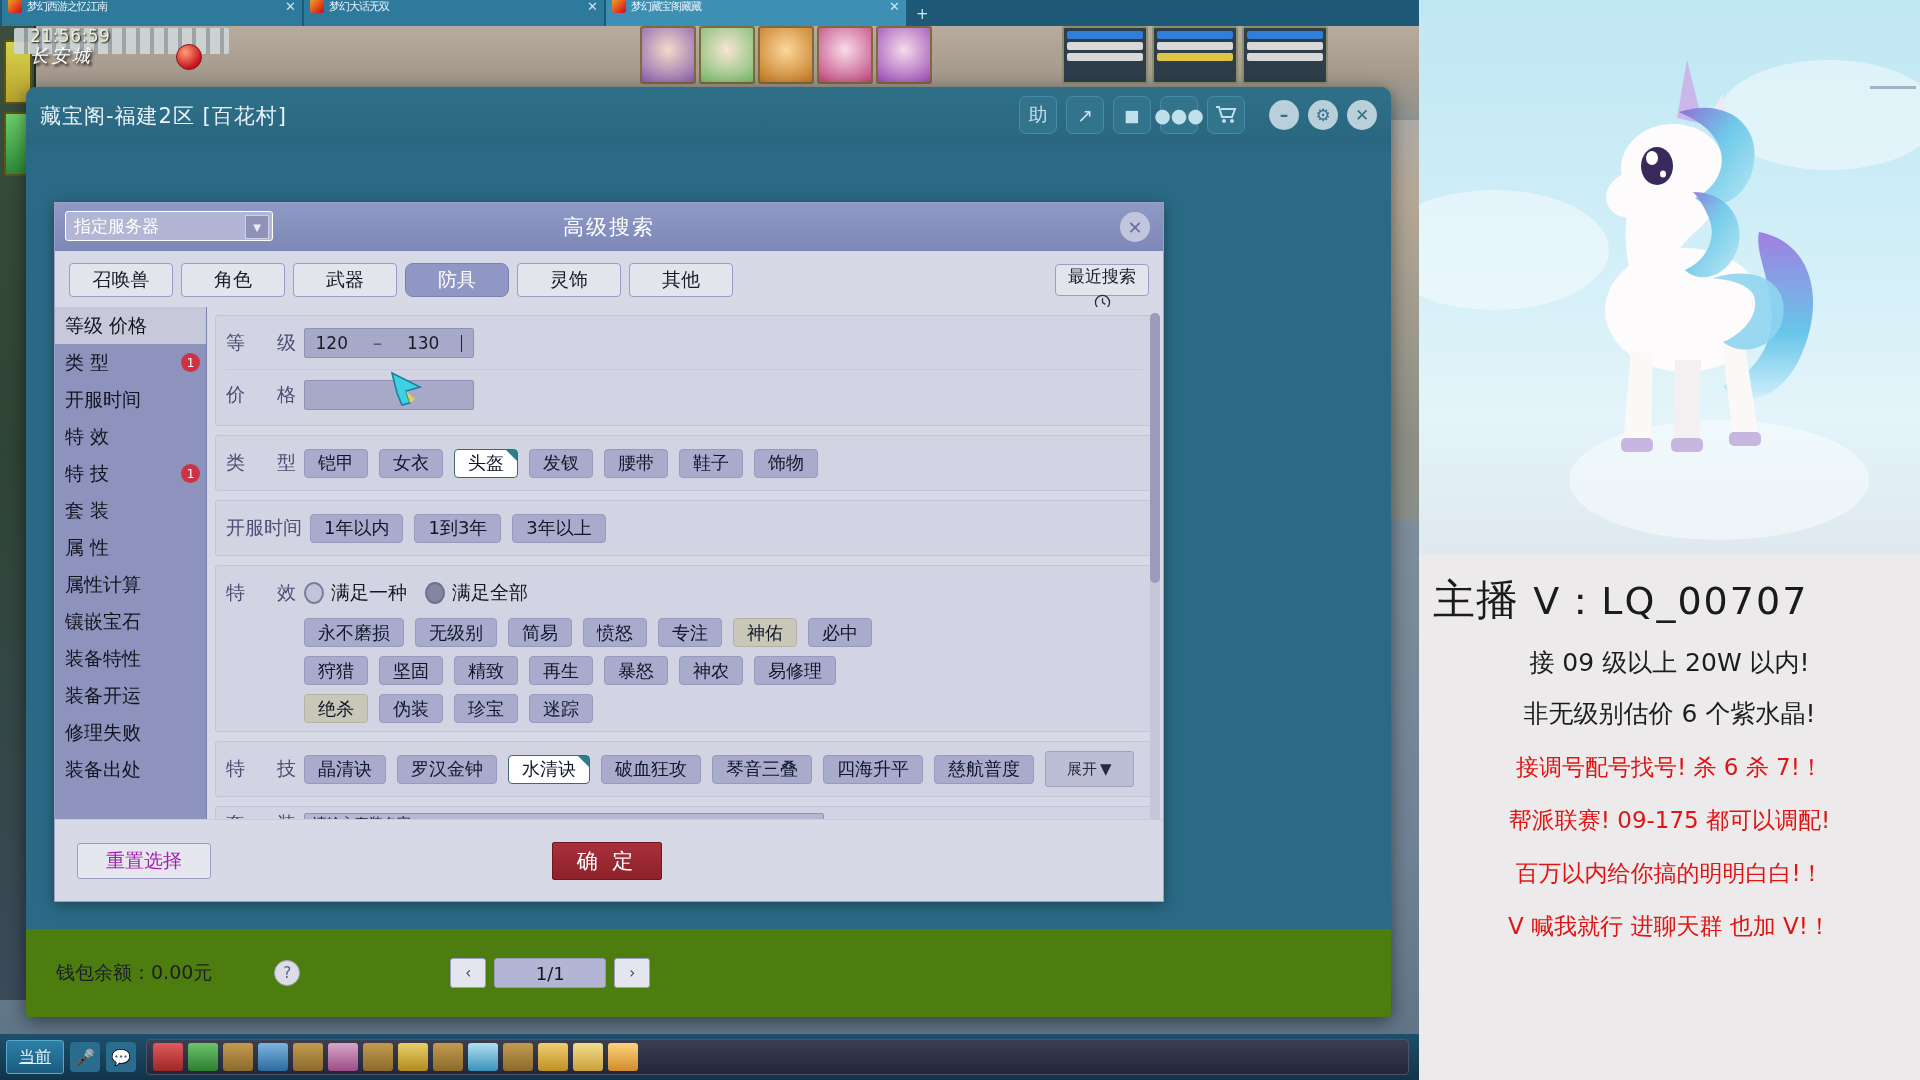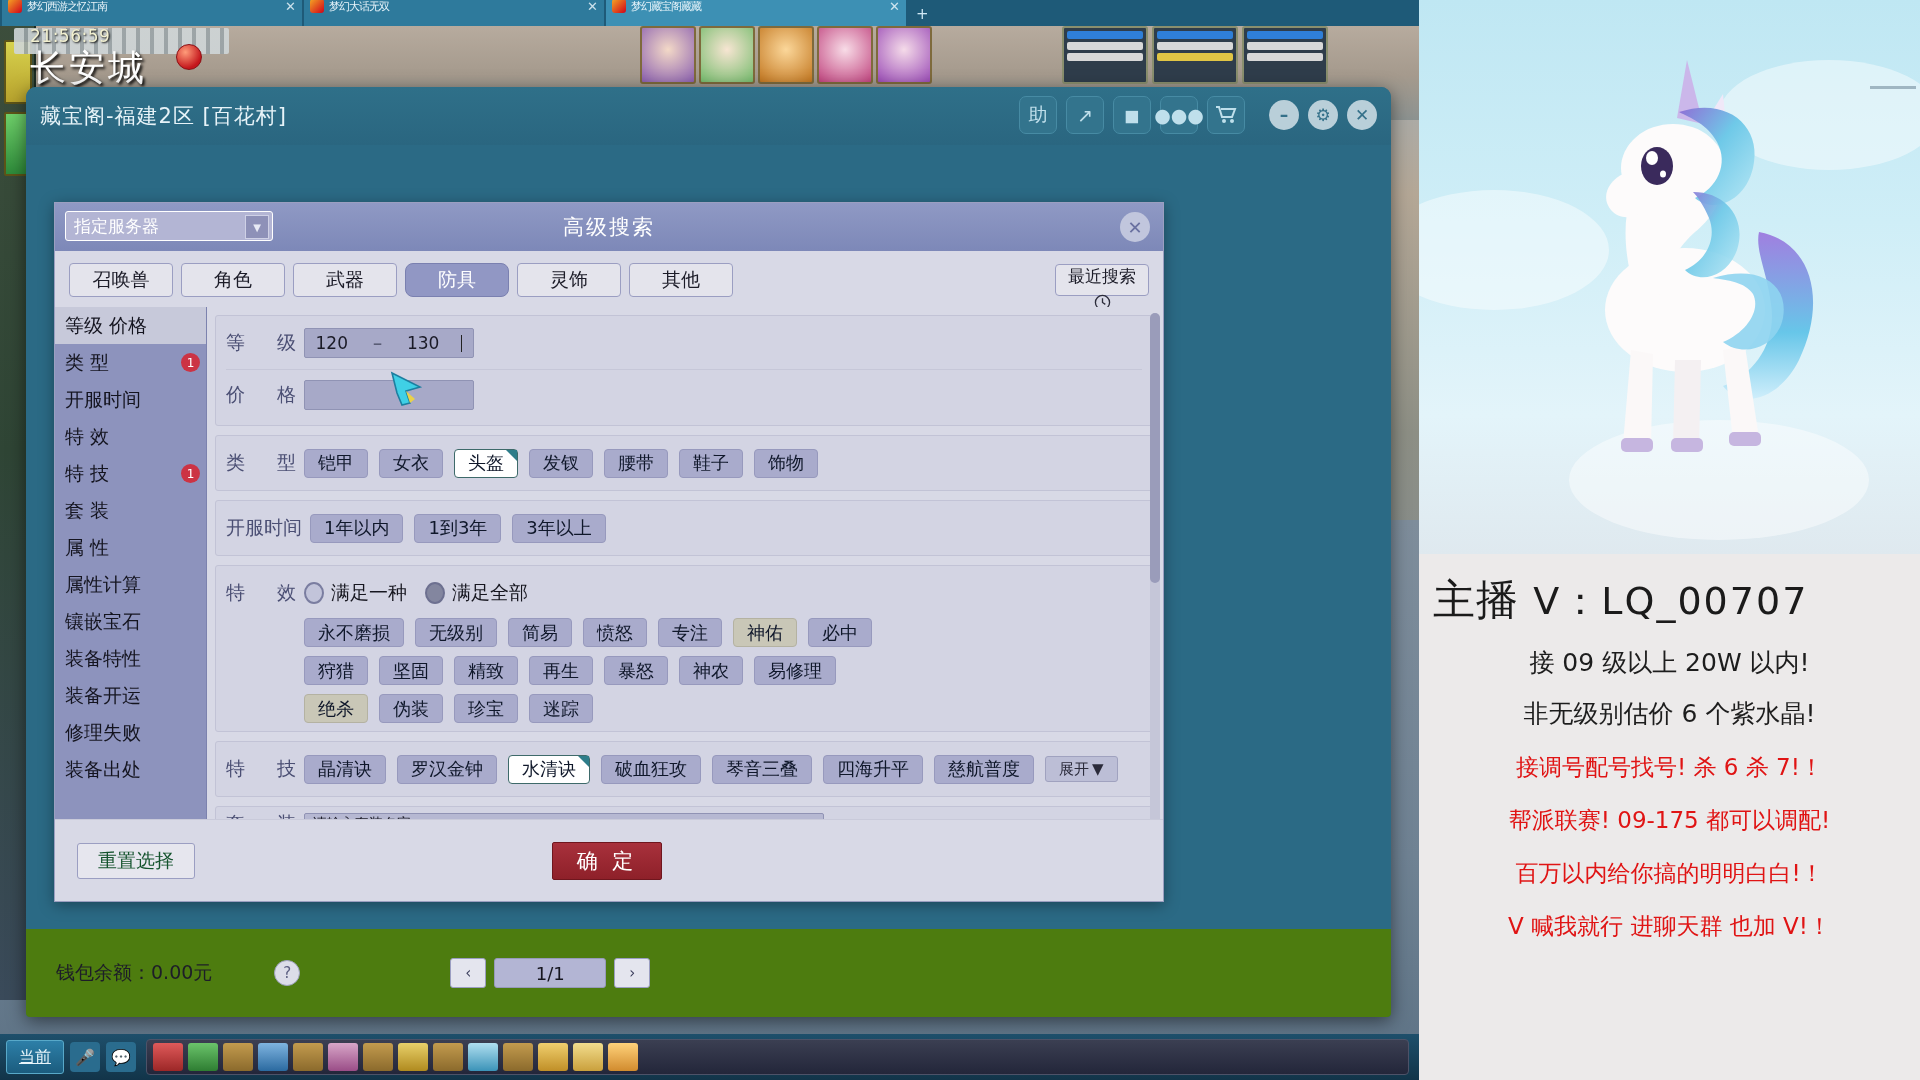--- a/index.html
+++ b/index.html
@@ -59,22 +59,22 @@
   
   .city-label {
     position:absolute; left:30px; top:26px;
     display:flex; flex-direction:column; align-items:flex-start;
   }
   .city-time {
     color:#f2f0d0; font-size:17px; text-shadow:1px 1px 2px #000;
     letter-spacing:0.5px;
   }
   .city-name {
-    color:#ffffff; font-size:36px; text-shadow:2px 2px 3px #000;
-    letter-spacing:3px; margin-top:-2px;
+    color:#ffffff; font-size:18px; text-shadow:2px 2px 3px #000;
+    letter-spacing:3px; margin-top:-2px;font-style:italic;
   }
   .lantern {
     position:absolute; left:176px; top:44px; width:26px; height:26px;
     border-radius:50%; background:radial-gradient(circle at 35% 30%,#ff9c7a,#c4161c 70%);
     border:1px solid #8b0f14;
   }
   .gate-wall {
     position:absolute; left:14px; top:28px; width:215px; height:26px;
     background:repeating-linear-gradient(90deg,#cfd6d8 0 10px,#9aa4a8 10px 14px);
     border-radius:2px; opacity:.9;
@@ -230,44 +230,44 @@
   .tag-row { display:flex; gap:11px; align-items:center; flex-wrap:nowrap; }
 
   .radio-wrap { display:flex; align-items:center; gap:7px; font-size:19px; color:#16161f; }
   .radio {
     width:20px;height:22px;border-radius:50%;
     border:2px solid #7a7da0; background:#c2c4da;
   }
   .radio.filled { background:#83869f; border-color:#6d7090; }
 
   .expand-btn {
-    height:26px; padding:0 13px; background:#bcbed6; border:1px solid #a0a2bf;
+    height:36px; padding:0 21px; background:#bcbed6; border:1px solid #a0a2bf;
     border-radius:3px; font-size:15px; color:#2a2a3a;
     display:flex;align-items:center;gap:3px;
   }
 
   .scrollbar-track {
     position:absolute; right:3px; top:6px; width:10px; bottom:6px;
     background:#c5c6d8; border-radius:5px;
   }
   .scrollbar-thumb {
     position:absolute; left:0; top:0; width:10px; height:270px;
     background:#9a9cba; border-radius:5px;
   }
 
   
   .adv-footer {
     position:absolute; left:0; bottom:0; width:100%; height:82px;
     background:#d8d9e6; border-top:1px solid #c9cada;
     display:flex; align-items:center; padding:0 22px;
   }
   .reset-btn {
-    height:36px; padding:0 20px; background:#e6e6ee;
+    height:36px; padding:0 28px; background:#e6e6ee;
     border:1px solid #9b9ec2; border-radius:3px;
-    font-size:19px; color:#14532d;
+    font-size:19px; color:#a21caf;
     display:flex;align-items:center;
   }
   .confirm-btn {
     position:absolute; left:497px; top:22px;
     width:110px; height:38px;
     background:linear-gradient(180deg,#a8313c 0%,#8e2029 100%);
     border:1px solid #6f161e; border-radius:2px;
     color:#fff; font-size:21px; letter-spacing:4px;
     display:flex;align-items:center;justify-content:center;
   }

